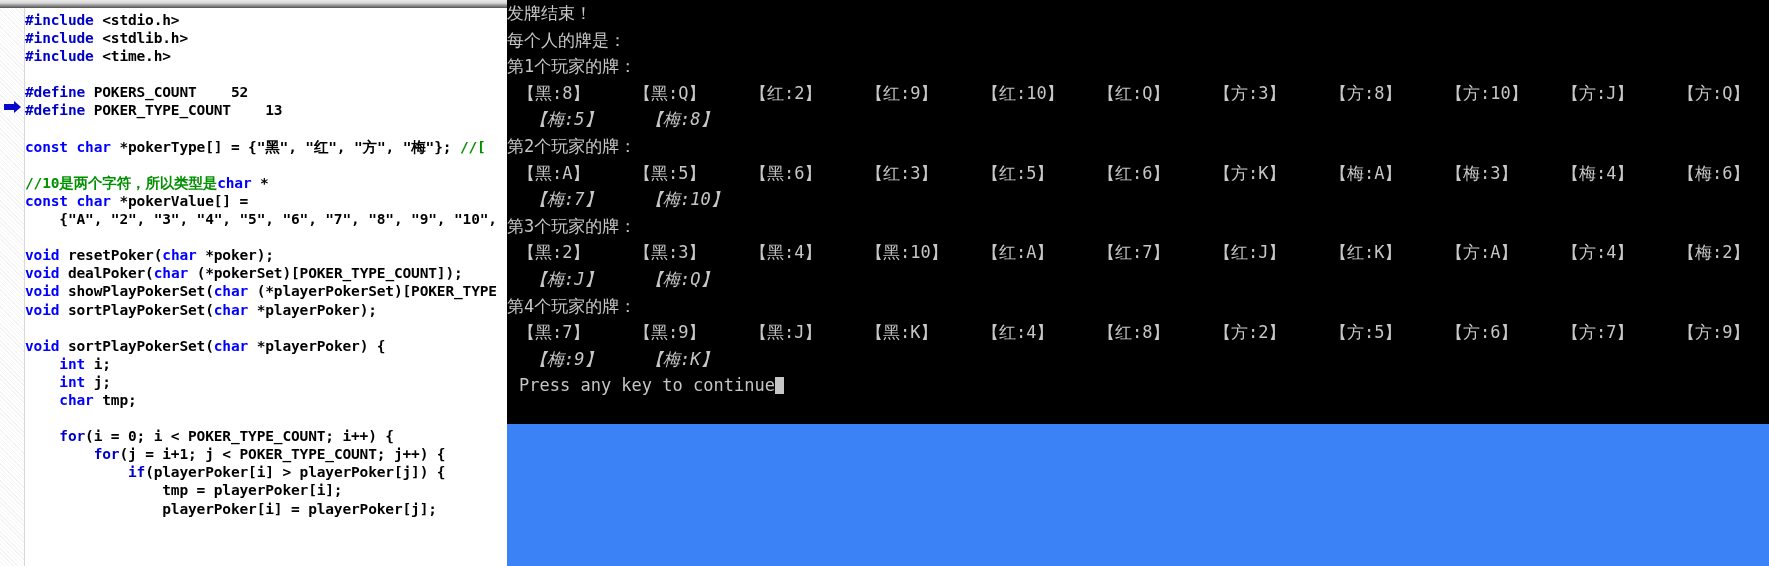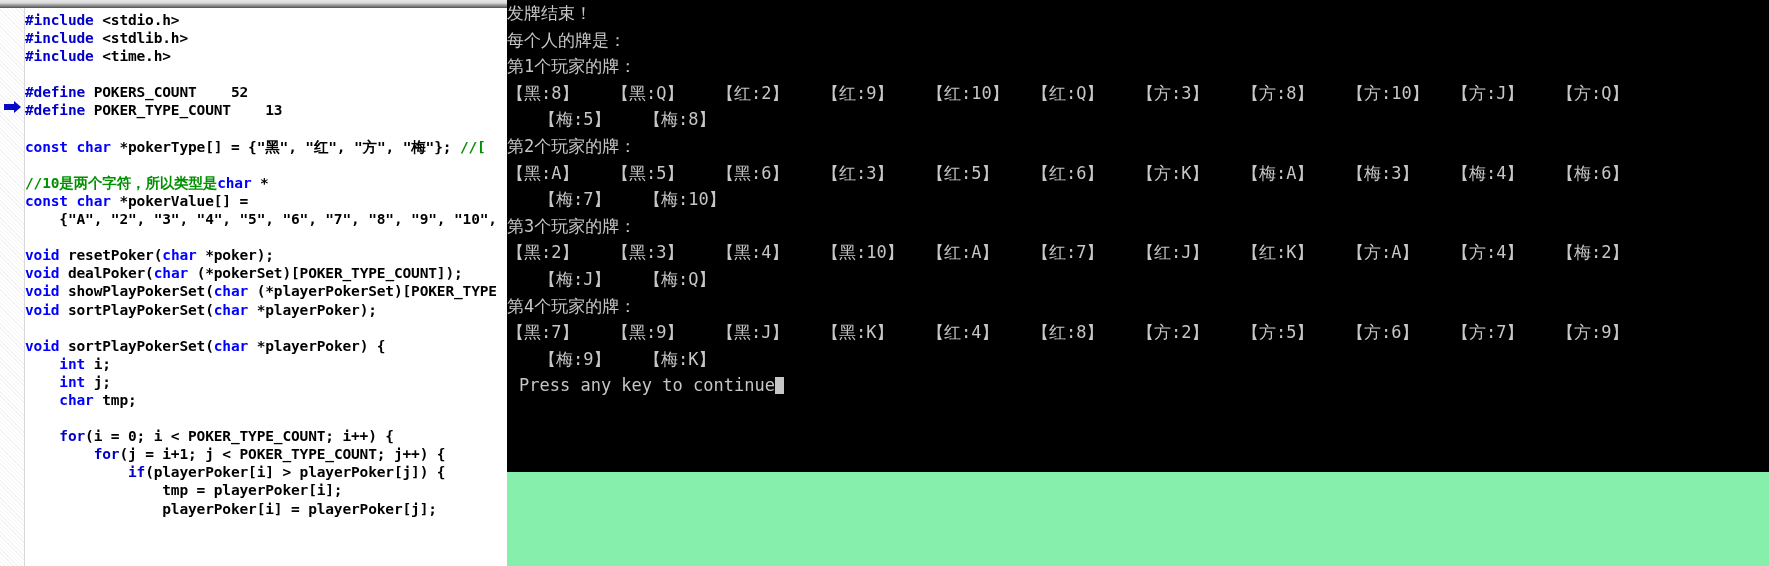--- a/index.html
+++ b/index.html
@@ -10,21 +10,21 @@
   body {
     width: 1769px;
     height: 566px;
     overflow: hidden;
     font-family: "DejaVu Sans Mono", "Liberation Mono", monospace;
   }
   #root {
     position: relative;
     width: 1769px;
     height: 566px;
-    background: #86efac;
+    background: #3b82f6;
   }
 
   
   #editor-pane {
     position: absolute;
     left: 0;
     top: 0;
     width: 507px;
     height: 566px;
     background: #ffffff;
@@ -95,21 +95,21 @@
   .tk-kw   { color: #0000ff; text-align: right; }   
   .tk-cm   { color: #009000; }   
   .tk-pl   { color: #000000; }   
 
   
   #console-window {
     position: absolute;
     left: 507px;
     top: 0;
     width: 1262px;
-    height: 472px;
+    height: 424px;
     background: #000000;
     overflow: hidden;
   }
   #console-window .win-edge-top {
     position: absolute;
     left: 0; top: 0;
     width: 1262px; height: 2px;
     background: #000000;
   }
   #console-text {
@@ -119,30 +119,30 @@
     width: 1262px;
     height: 566px;
     color: #c6c6c6;
     font-family: "DejaVu Sans Mono", "Liberation Mono", monospace;
     font-size: 17px;
     line-height: 26.6px;
     white-space: pre;
     overflow: hidden;
   }
   .cline { display: block; height: 26.6px; }
-  .card  { display: inline-block; width: 105px; }
+  .card  { display: inline-block; width: 105px; margin-left: 11px; }
   .prompt-row { position: relative; padding-left: 12px; }
   .cursor-blk {
     display: inline-block;
     width: 9px;
     height: 17px;
     background: #c6c6c6;
     vertical-align: -3px;
   }
-  .hanging { padding-left: 32px; }
+  .hanging { padding-left: 12px; font-style: italic; }
 </style>
 </head>
 <body>
 
 <div id="root">
 
   <div id="editor-pane">
     <div class="editor-topbar"></div>
     <div class="editor-gutter">
       <div class="gutter-marker">

